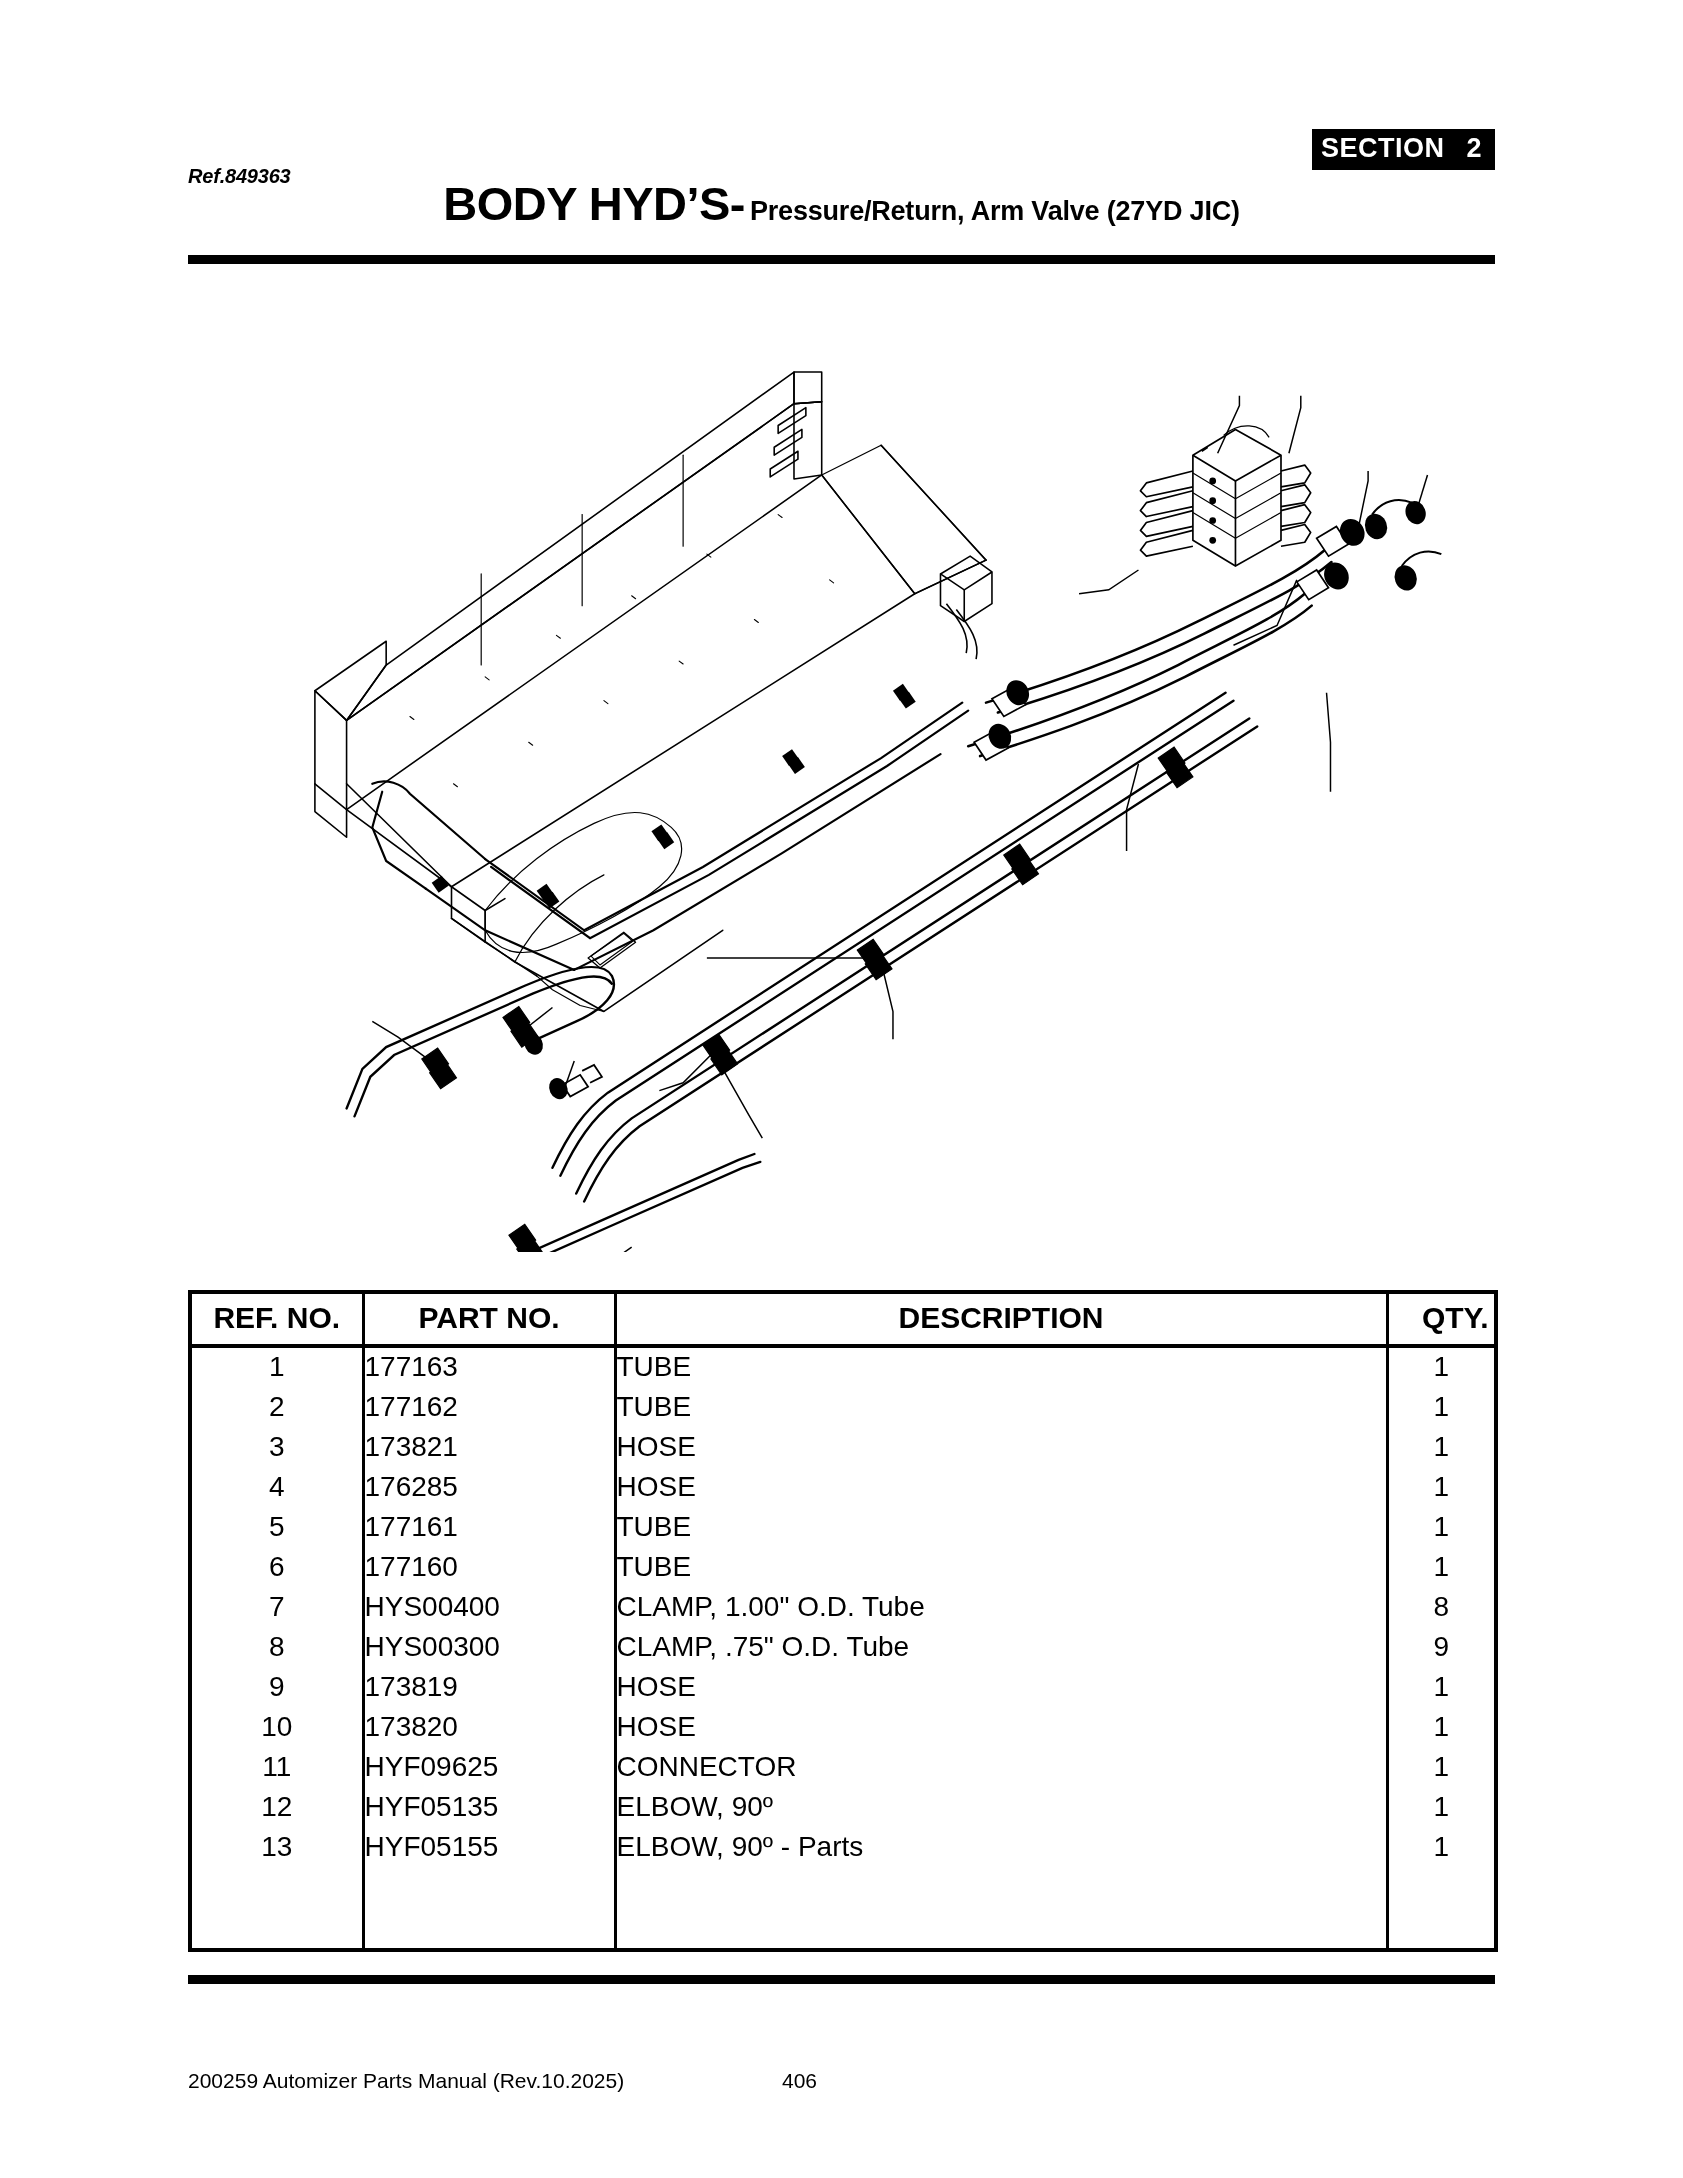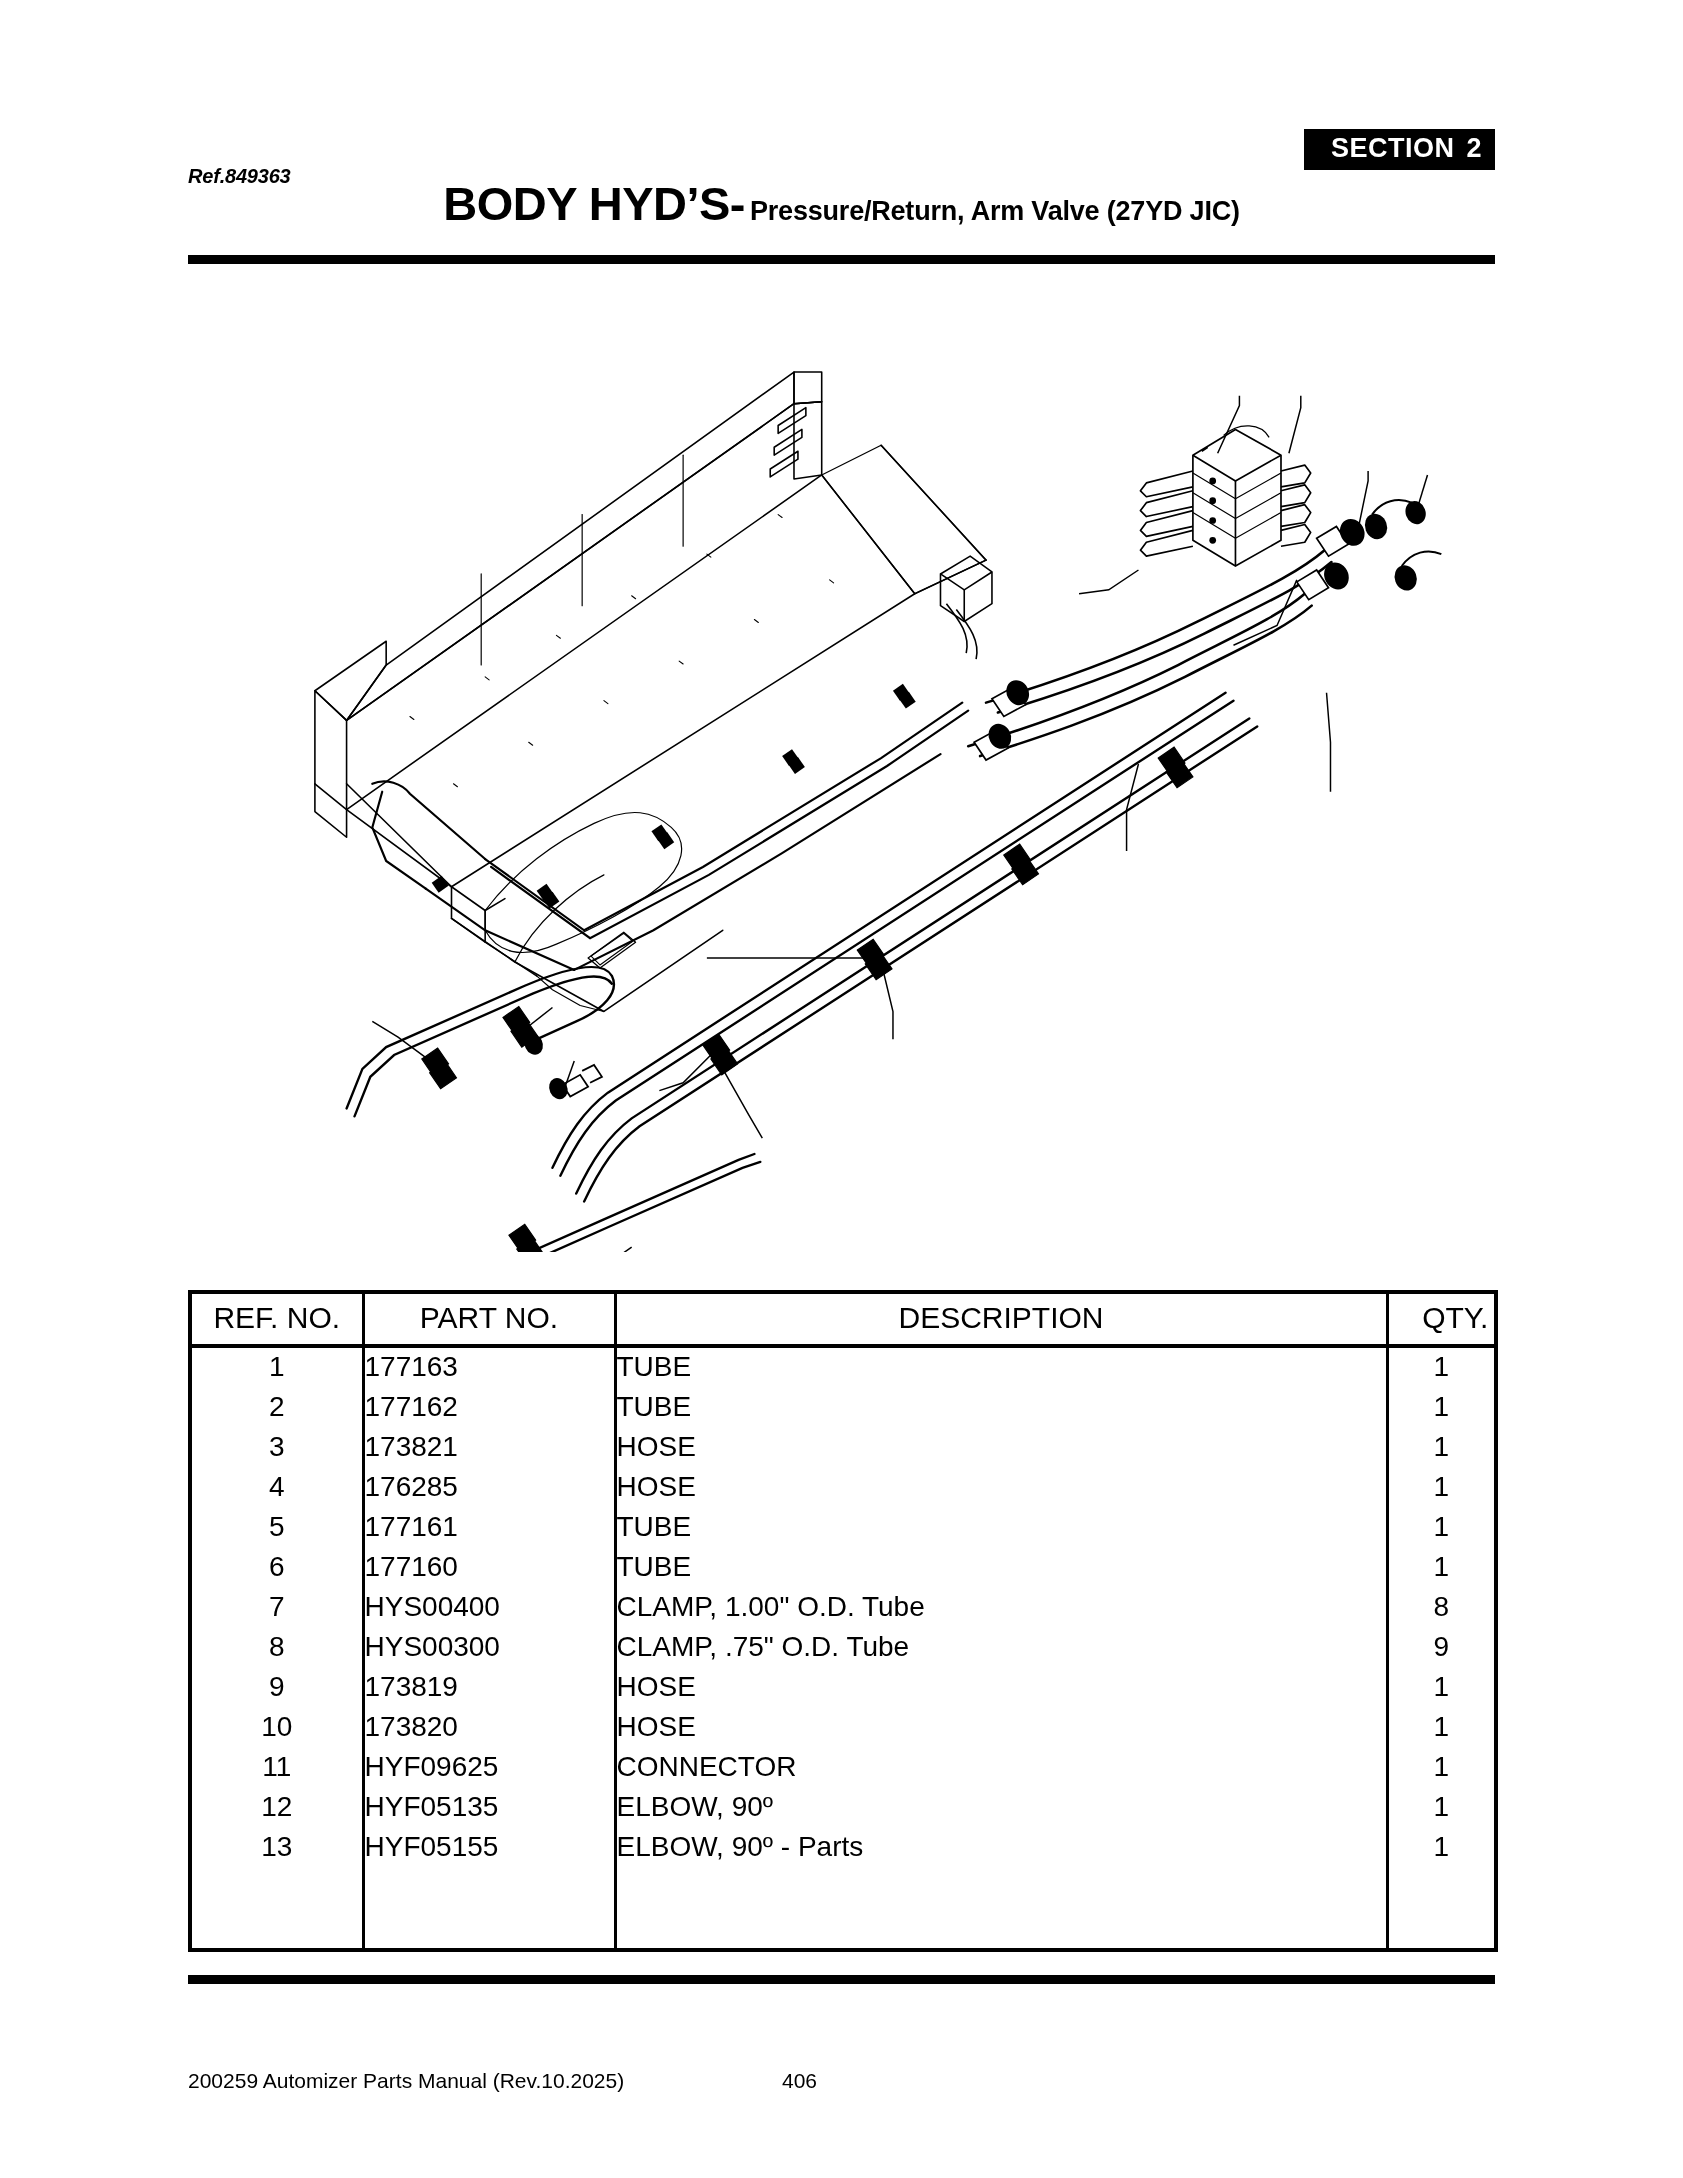--- a/index.html
+++ b/index.html
@@ -44,26 +44,26 @@
     white-space: nowrap;
   }
   .section-badge {
     position: absolute;
     right: 0px;
     top: 10px;
     background: #000000;
     color: #ffffff;
     font-weight: 700;
     font-size: 27px;
-    padding: 4px 13px 6px 27px;
+    padding: 4px 13px 6px 9px;
     letter-spacing: 0.5px;
     white-space: nowrap;
     display: flex;
     align-items: baseline;
-    gap: 12px;
+    gap: 22px;
   }
   .section-badge .sec-word { font-size: 27px; }
   .section-badge .sec-num  { font-size: 27px; }
 
   .title-wrap {
     position: absolute;
     left: 0;
     top: 57px;
     width: 1307px;
     text-align: center;
@@ -115,21 +115,21 @@
     width: 1307px;
     table-layout: fixed;
     border: 4px solid #000;
   }
   table.parts col.c-ref  { width: 173px; }
   table.parts col.c-part { width: 252px; }
   table.parts col.c-desc { width: 772px; }
   table.parts col.c-qty  { width: 109px; }
 
   table.parts thead th {
-    font-weight: 400;
+    font-weight: 700;
     font-size: 30px;
     padding: 7px 0 9px 0;
     border-right: 3px solid #000;
     border-bottom: 4px solid #000;
     text-align: center;
     letter-spacing: 0px;
   }
   table.parts thead th:last-child { border-right: none; padding-left: 28px; }
 
   table.parts tbody td {

